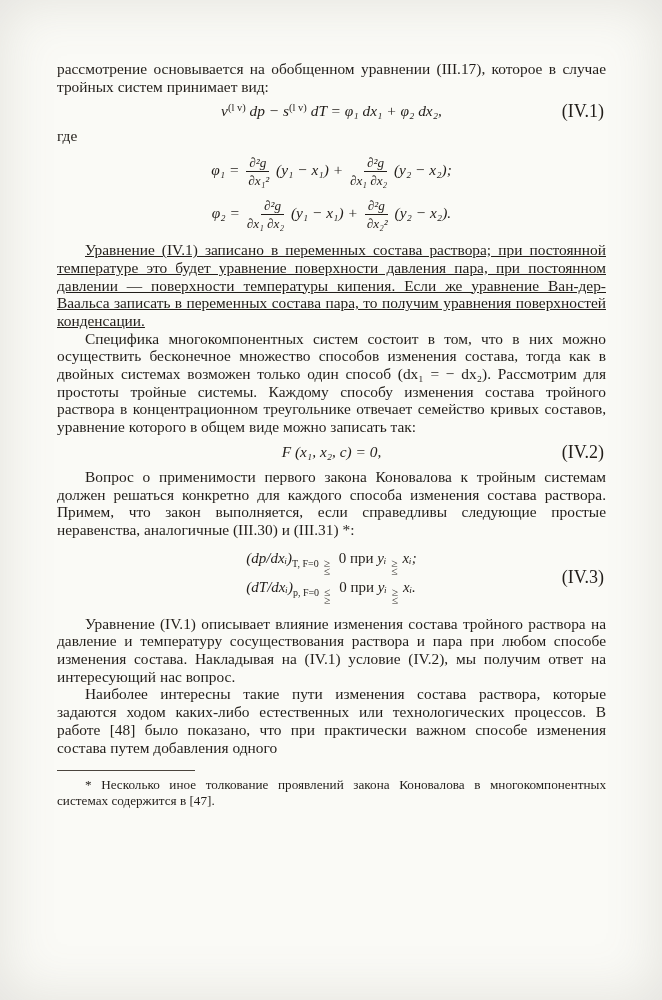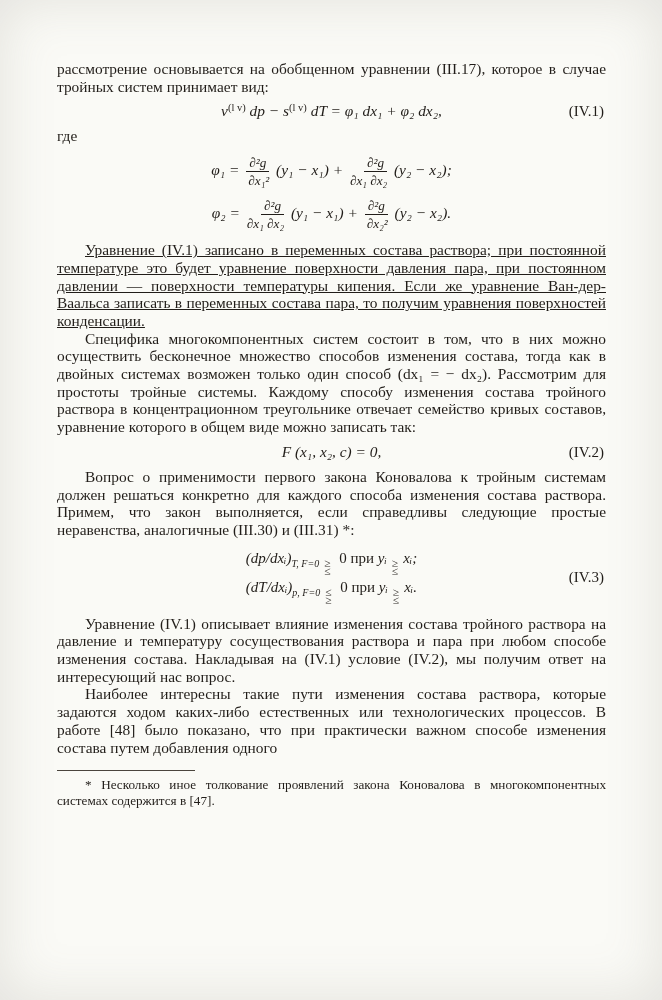--- a/index.html
+++ b/index.html
@@ -43,29 +43,28 @@
     text-align: center;
     font-size: 15.4px;
     margin: 7px 0;
   }
   .eqnum {
     position: absolute;
     right: 2px;
     top: 50%;
     transform: translateY(-50%);
     font-style: normal;
-    font-size: 15px;
+    font-size: 18px;
   }
   .sup {
     font-size: 10.5px;
     vertical-align: 5px;
   }
   .subsm {
     font-size: 10px;
-    font-style: italic;
     vertical-align: -4px;
   }
   .frac {
     display: inline-flex;
     flex-direction: column;
     text-align: center;
     vertical-align: middle;
     font-size: 13.2px;
     line-height: 15px;
     margin: 0 3px;

